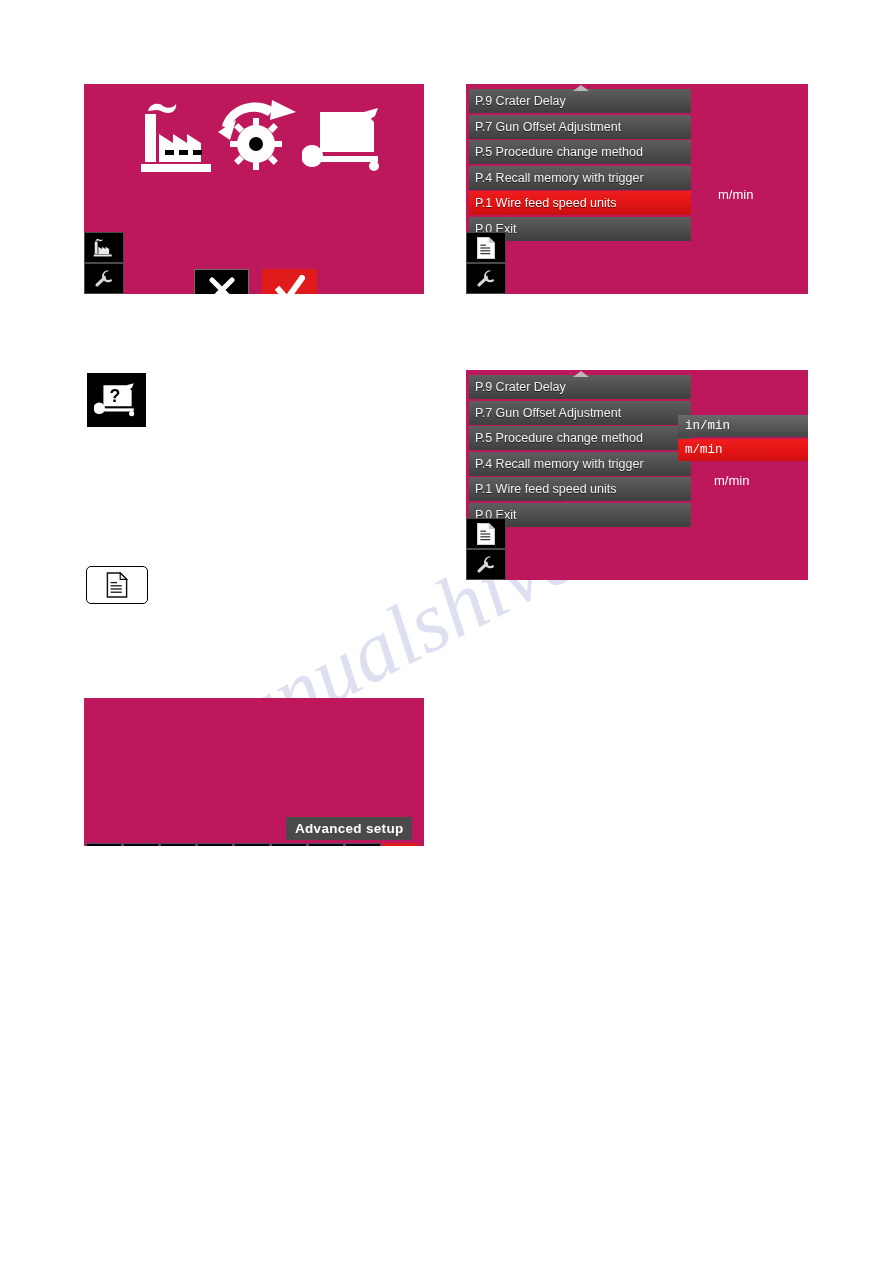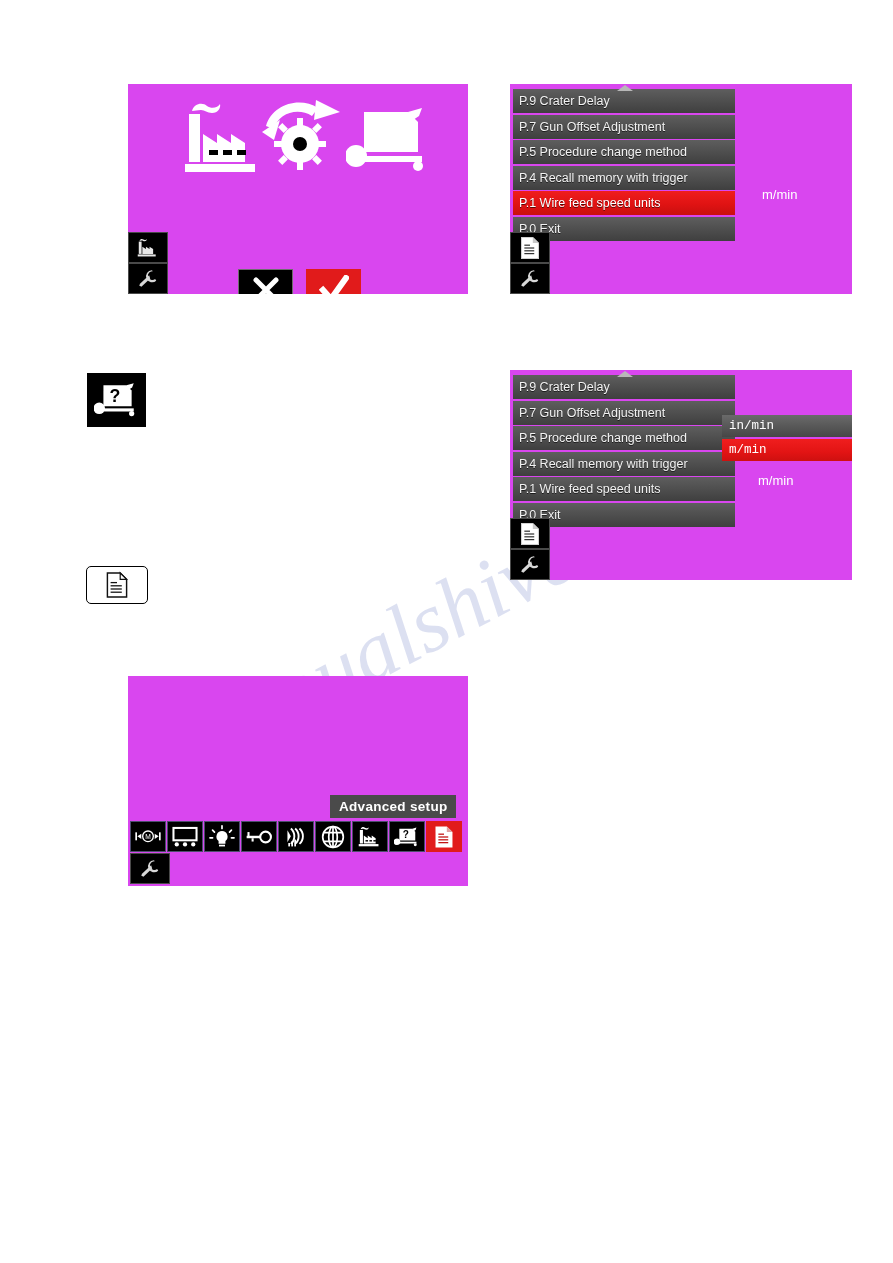--- a/index.html
+++ b/index.html
@@ -17,24 +17,23 @@
   .page {
     position: absolute;
     left: 0; top: 0;
     width: 893px;
     height: 1263px;
     background: #ffffff;
   }
   
   .screen {
     position: absolute;
-    background: #d946ef;
+    background: #be185d;
     box-sizing: border-box;
     overflow: hidden;
-    margin-left: 44px;
   }
   
   #panel-confirm { left: 84px; top: 84px; width: 340px; height: 210px; }
   .confirm-graphics {
     position: absolute;
     left: 0; top: 8px;
     width: 340px; height: 95px;
   }
   .icon-factory-big { position: absolute; left: 55px; top: 8px; width: 84px; height: 78px; }
   .icon-gear-arrow  { position: absolute; left: 128px; top: 4px; width: 88px; height: 80px; }
@@ -144,21 +143,21 @@
     box-sizing: border-box;
     background: linear-gradient(to bottom, #6a6a6a 0%, #555555 60%, #464646 100%);
     white-space: nowrap;
   }
   .dropdown-item.selected {
     background: linear-gradient(to bottom, #f01e1e 0%, #e21414 60%, #ce1010 100%);
   }
   .dropdown-item + .dropdown-item { margin-top: 2px; }
 
   
-  #panel-toolbar { left: 84px; top: 676px; width: 340px; height: 210px; }
+  #panel-toolbar { left: 84px; top: 698px; width: 340px; height: 148px; }
   .tooltip-bubble {
     position: absolute;
     left: 202px;
     top: 119px;
     height: 23px;
     line-height: 23px;
     padding: 0 9px;
     background: #4a4a4a;
     color: #ffffff;
     font-size: 13.5px;

